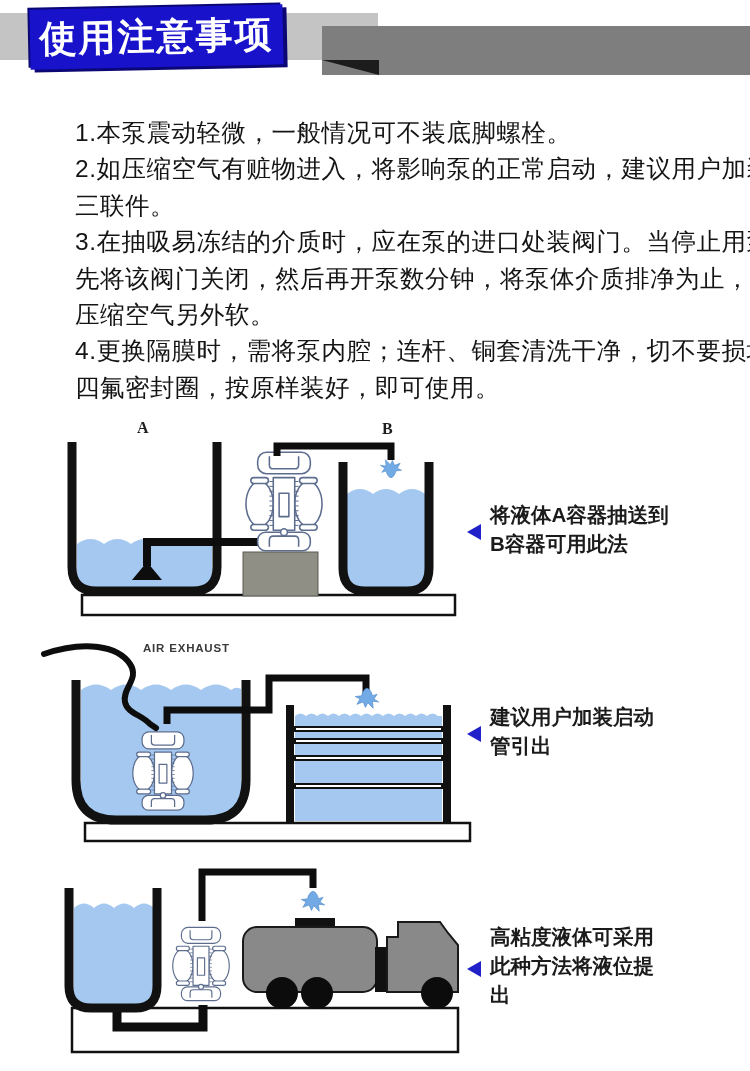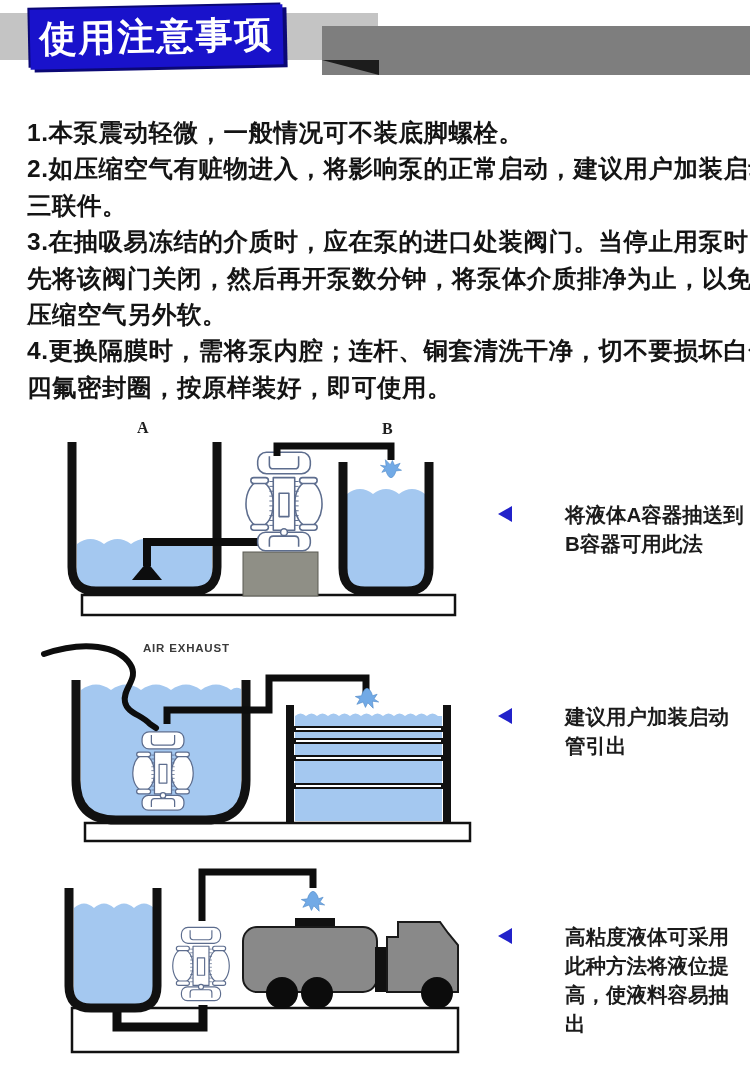--- a/index.html
+++ b/index.html
@@ -13,30 +13,30 @@
   .bar-fold{position:absolute;left:322px;top:60px;width:57px;height:15px;background:#1c1c1c;
     clip-path:polygon(0 0,100% 0,100% 100%);}
   .badge{
     position:absolute;left:30px;top:7px;width:253px;height:60px;background:#1912cb;
     transform:rotate(-1.2deg);box-shadow:4px 3px 0 0 #0b0875, -2px -2px 0 0 #0b0875;
     display:flex;align-items:center;justify-content:center;
   }
   .badge span{color:#ffffff;font-size:37px;font-weight:bold;letter-spacing:2px;white-space:nowrap;}
   
   .notes{position:absolute;left:27px;top:115px;width:706px;color:#141414;}
-  .note-line{font-size:24.5px;line-height:36.4px;height:36.4px;font-weight:700;letter-spacing:0.5px;white-space:nowrap;}
+  .note-line{font-size:24.5px;line-height:36.4px;height:36.4px;font-weight:400;letter-spacing:0.5px;white-space:nowrap;margin-left:48px;}
   
   .fig{position:absolute;left:40px;overflow:visible;}
   #fig1{top:410px;}
   #fig2{top:630px;}
   #fig3{top:855px;}
   .fig-label{font-family:"Liberation Serif","DejaVu Serif",serif;font-size:16px;font-weight:bold;fill:#1f1f1f;}
   .exhaust-label{font-family:"Liberation Sans",sans-serif;font-size:11.5px;font-weight:bold;fill:#3a3a3a;letter-spacing:0.8px;}
   
-  .caption{position:absolute;left:498px;width:250px;display:flex;align-items:flex-start;gap:44px;}
+  .caption{position:absolute;left:467px;width:250px;display:flex;align-items:center;}
   .tri{width:0;height:0;border-top:8.5px solid transparent;border-bottom:8.5px solid transparent;
     border-right:14px solid #2121ca;margin-top:6px;flex:0 0 auto;}
   .cap-lines{margin-left:9px;color:#1b1b1b;font-size:20.5px;line-height:29px;font-weight:600;}
   .cap-lines div{white-space:nowrap;}
   #cap1{top:500px;}
   #cap2{top:702px;}
   #cap3{top:922px;}
 </style>
 </head>
 <body>
@@ -178,18 +178,17 @@
       <div>建议用户加装启动</div>
       <div>管引出</div>
     </div>
   </div>
 
   <div id="cap3" class="caption">
     <span class="tri"></span>
     <div class="cap-lines">
       <div>高粘度液体可采用</div>
       <div>此种方法将液位提</div>
-      <div>高，使液料容易抽</div>
       <div>出</div>
     </div>
   </div>
 
 </div>
 
 </body></html>

